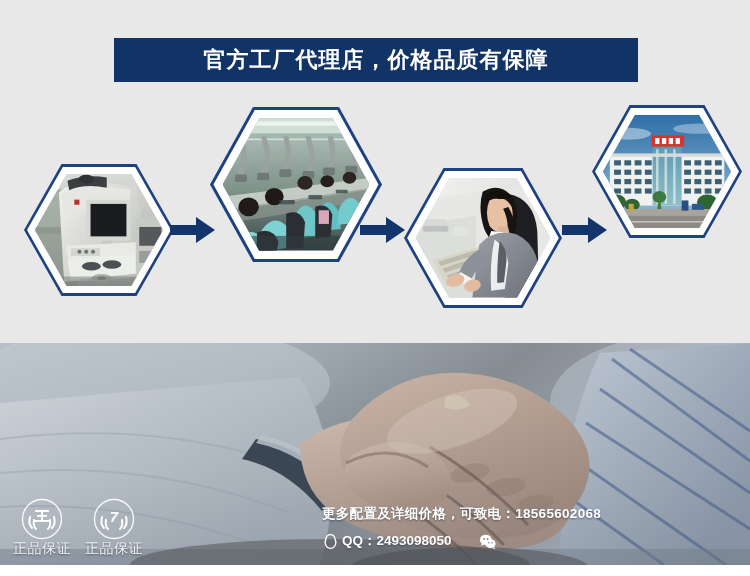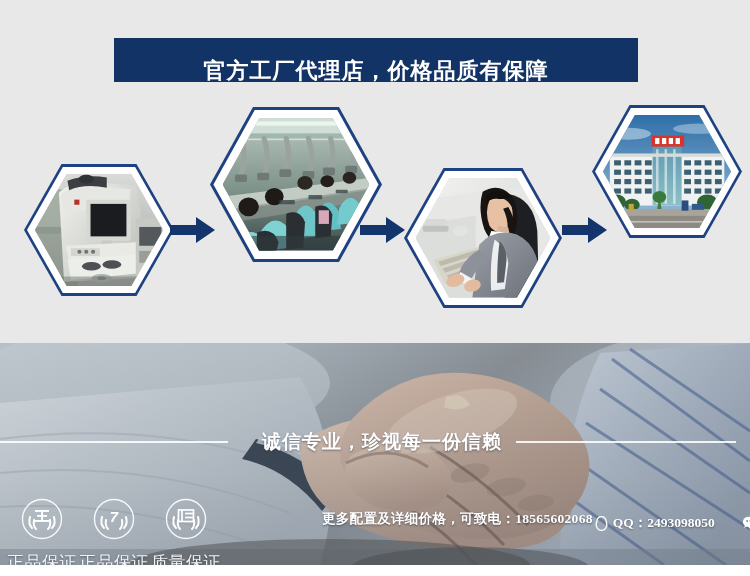--- a/index.html
+++ b/index.html
@@ -10,21 +10,21 @@
   .page{position:relative;width:750px;height:576px;overflow:hidden;}
 
   
   .top-section{
     position:absolute;left:0;top:0;width:750px;height:343px;
     background:#e8e8e8;
   }
   .title-banner{
     position:absolute;left:114px;top:38px;width:524px;height:44px;
     background:#123366;
-    display:flex;align-items:flex-end;justify-content:center;
+    display:flex;align-items:center;justify-content:center;
   }
   .title-banner-text{
     color:#ffffff;font-size:22px;font-weight:bold;letter-spacing:1px;
     white-space:nowrap;line-height:1;
   }
 
   
   .flow{position:absolute;left:0;top:95px;width:750px;height:230px;}
   .hex-wrap{position:absolute;}
   .hex-outer{
@@ -76,28 +76,28 @@
   }
 
   
   .badges{
     position:absolute;left:6px;top:498px;width:220px;height:70px;
     display:flex;align-items:flex-start;
   }
   .badge{width:72px;display:flex;flex-direction:column;align-items:center;}
   .badge-icon{width:42px;height:42px;}
   .badge-label{
-    margin-top:11px;color:#f2f4f6;font-size:17px;white-space:nowrap;
+    margin-top:0;color:#f2f4f6;font-size:14px;white-space:nowrap;
     text-shadow:0 1px 2px rgba(40,48,60,0.6);letter-spacing:0.5px;text-align:right;
   }
 
   
   .contact{
     position:absolute;right:8px;top:505px;width:420px;
-    display:flex;flex-direction:row;align-items:center;font-family:Liberation Serif, serif;
+    display:flex;flex-direction:column;align-items:flex-start;
   }
   .contact-line1{
     color:#ffffff;font-size:13.5px;font-weight:bold;white-space:nowrap;
     text-shadow:0 1px 2px rgba(40,48,60,0.6);letter-spacing:0.3px;
   }
   .contact-line2{
     margin-top:9px;display:flex;align-items:center;white-space:nowrap;
     color:#ffffff;font-size:13.5px;font-weight:bold;
     text-shadow:0 1px 2px rgba(40,48,60,0.6);
   }
@@ -509,25 +509,20 @@
 
       <ellipse cx="452" cy="78" rx="68" ry="26" fill="#f0d9c5" opacity="0.45" transform="rotate(-18 452 78)"></ellipse>
 
       <rect x="0" y="206" width="750" height="16" fill="#7c8490" opacity="0.45"></rect>
       <ellipse cx="330" cy="222" rx="200" ry="26" fill="#4c4a45" opacity="0.55"></ellipse>
       <ellipse cx="470" cy="226" rx="120" ry="22" fill="#3b3a35" opacity="0.45"></ellipse>
     </svg>
     <div class="photo-tint"></div>
   </div>
 
-  <div class="slogan-row">
-    <div class="slogan-line left"></div>
-    <span class="slogan-text">诚信专业，珍视每一份信赖</span>
-    <div class="slogan-line right"></div>
-  </div>
 
   <div class="badges">
 
     <div class="badge">
       <svg class="badge-icon" viewBox="0 0 42 42">
         <circle cx="21" cy="21" r="19.5" fill="none" stroke="#ffffff" stroke-width="1.4" opacity="0.9"></circle>
         <g fill="none" stroke="#ffffff" stroke-width="2" stroke-linecap="round">
           <path d="M9 19 q-2 7 2 11"></path>
           <path d="M33 19 q2 7 -2 11"></path>
           <path d="M13 22 q-1 6 2 9"></path>
@@ -550,38 +545,20 @@
           <path d="M9 19 q-2 7 2 11"></path>
           <path d="M33 19 q2 7 -2 11"></path>
           <path d="M13 22 q-1 6 2 9"></path>
           <path d="M29 22 q1 6 -2 9"></path>
         </g>
         <text x="21" y="24" text-anchor="middle" font-family="Liberation Sans, sans-serif" font-size="15" font-weight="bold" font-style="italic" fill="#ffffff">7</text>
       </svg>
       <span class="badge-label">正品保证</span>
     </div>
 
-    <div class="badge">
-      <svg class="badge-icon" viewBox="0 0 42 42">
-        <circle cx="21" cy="21" r="19.5" fill="none" stroke="#ffffff" stroke-width="1.4" opacity="0.9"></circle>
-        <g fill="none" stroke="#ffffff" stroke-width="2" stroke-linecap="round">
-          <path d="M9 19 q-2 7 2 11"></path>
-          <path d="M33 19 q2 7 -2 11"></path>
-          <path d="M13 22 q-1 6 2 9"></path>
-          <path d="M29 22 q1 6 -2 9"></path>
-        </g>
-        <g fill="none" stroke="#ffffff" stroke-width="1.7">
-          <rect x="13.5" y="12" width="15" height="11.5"></rect>
-          <path d="M17 12 v11.5"></path>
-          <path d="M20 15.5 h8"></path>
-          <path d="M20 19.5 h8"></path>
-        </g>
-      </svg>
-      <span class="badge-label">质量保证</span>
-    </div>
 
   </div>
 
   <div class="contact">
     <div class="contact-line1">更多配置及详细价格，可致电：18565602068</div>
     <div class="contact-line2">
       <svg class="ic" viewBox="0 0 20 20">
         <path d="M10 2 q5 0 5.6 6 q1.6 4 -0.4 7 q-1.6 3 -5.2 3 q-3.6 0 -5.2 -3 q-2 -3 -0.4 -7 q0.6 -6 5.6 -6 Z" fill="none" stroke="#ffffff" stroke-width="1.5" stroke-linejoin="round"></path>
       </svg>
       <span class="txt">QQ：2493098050</span>

